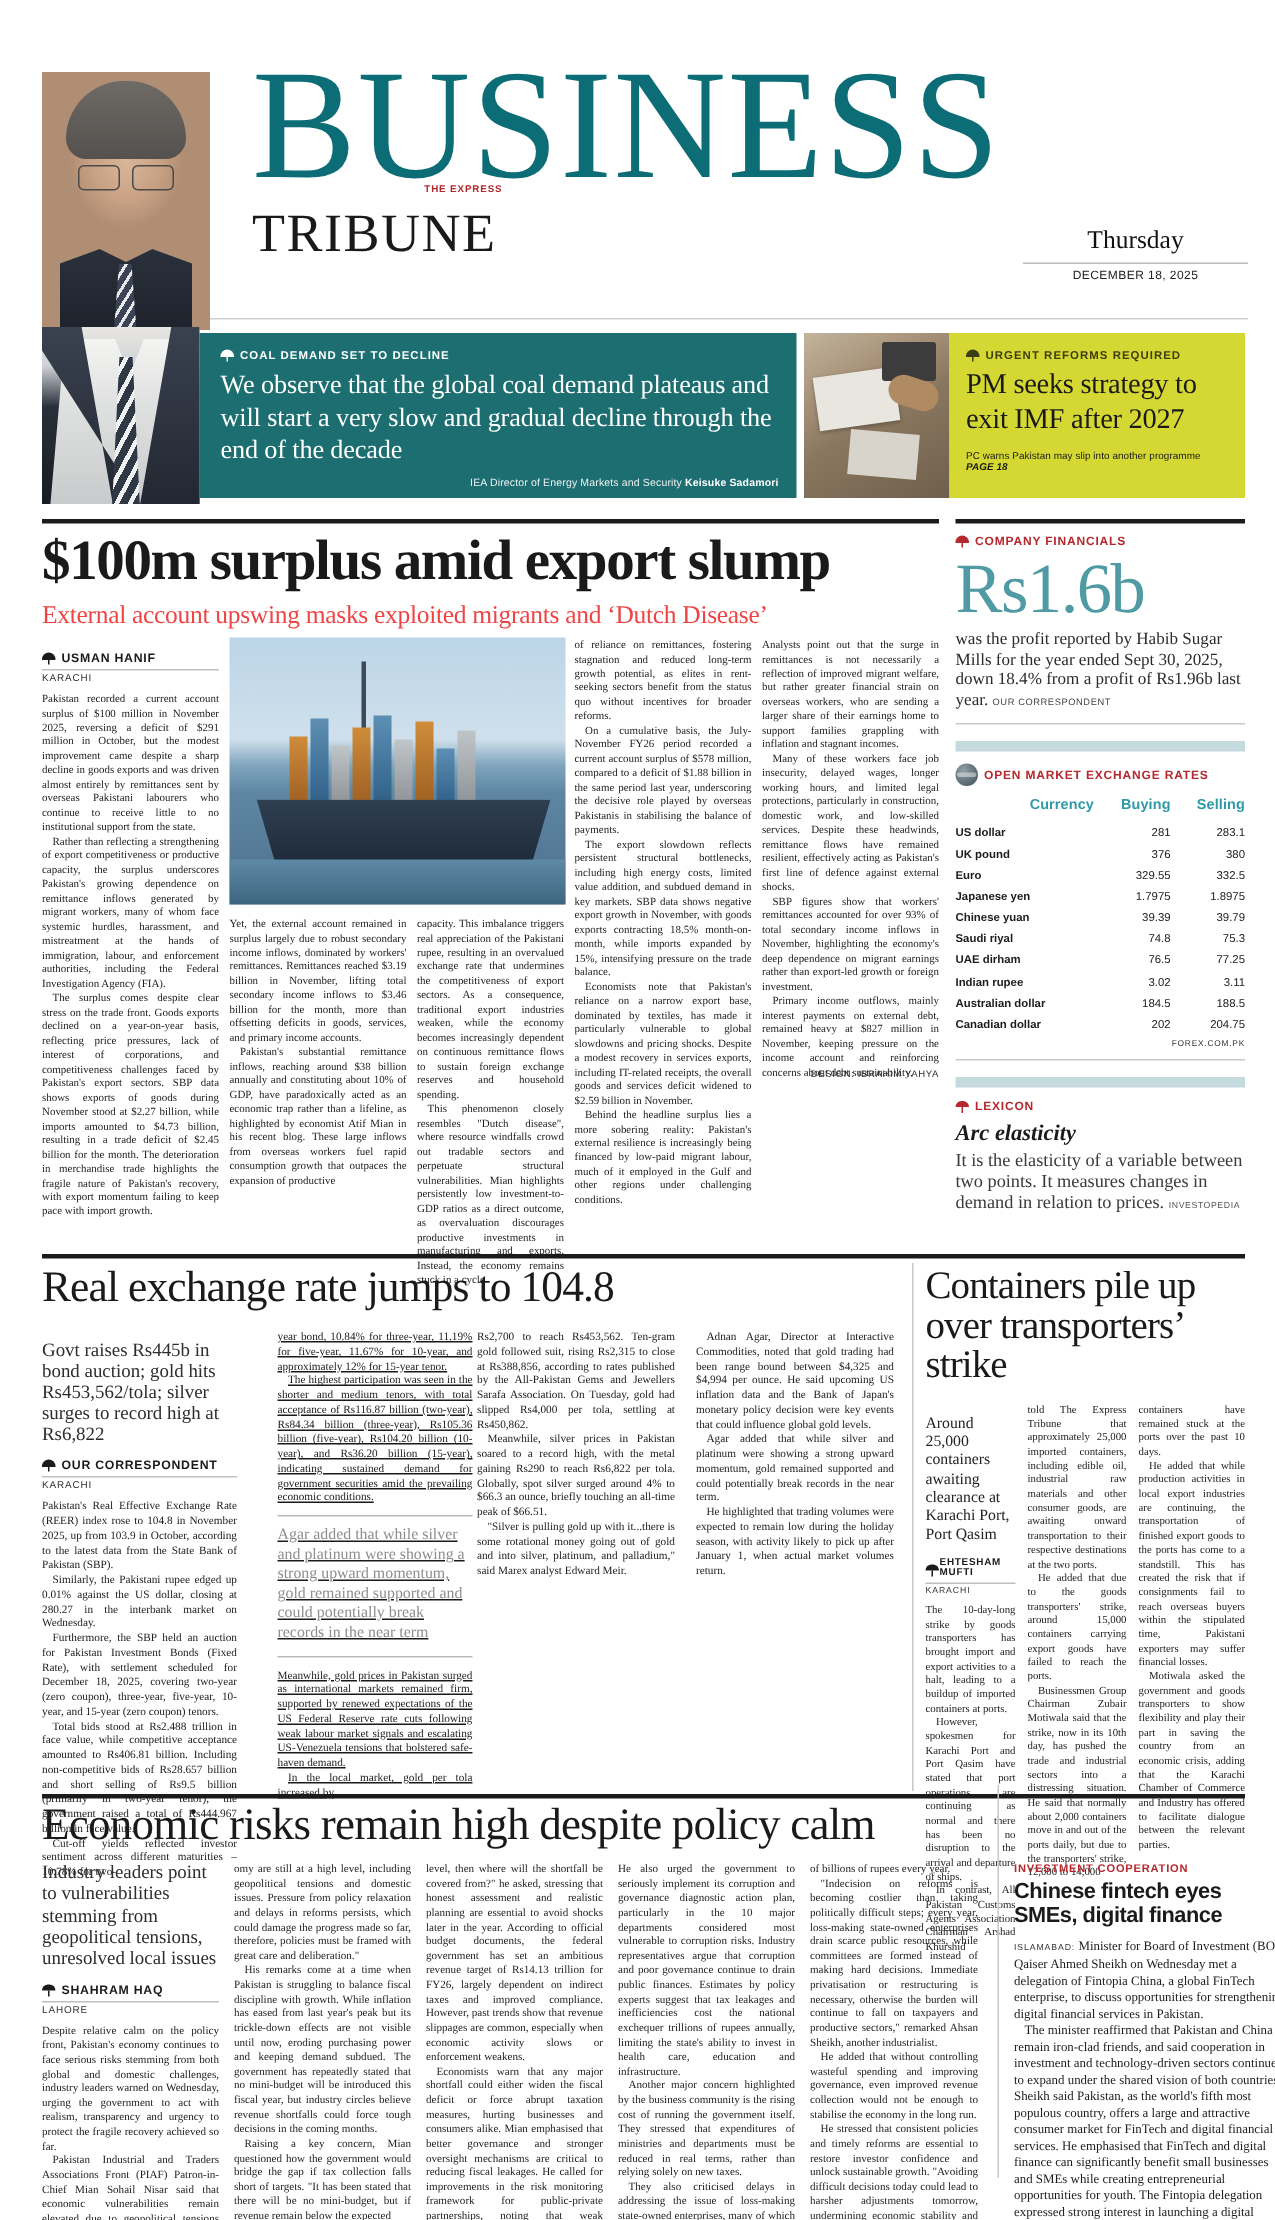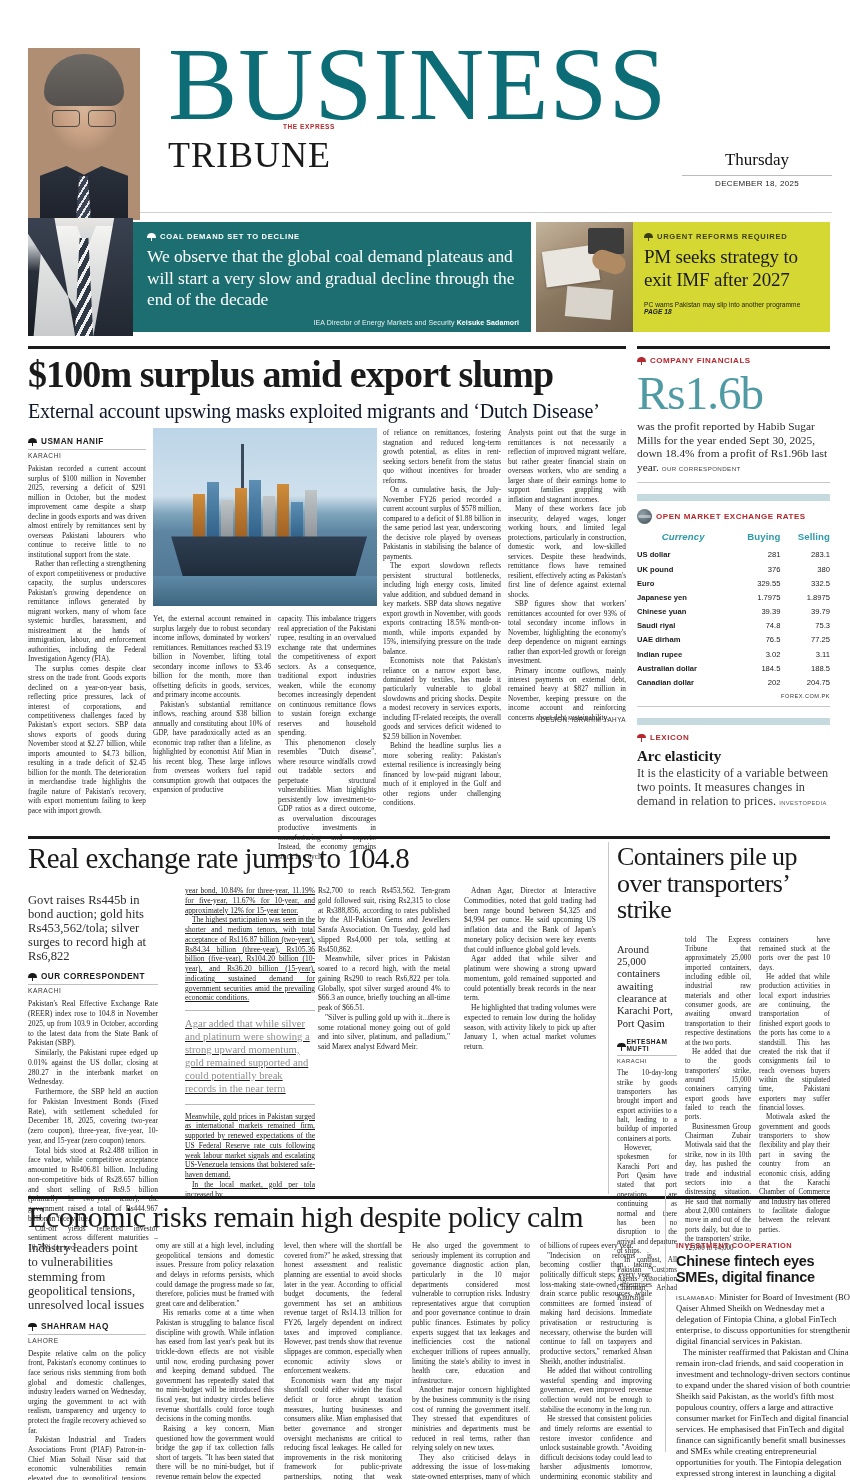--- a/index.html
+++ b/index.html
@@ -161,21 +161,21 @@
 
   
   .lead { position:absolute; left:28px; top:346px; width:598px; }
   .lead-top-rule { border-top:3px solid #1b1b1b; margin-bottom:6px; }
   h1.lead-hl {
     margin:2px 0 0; font-family:"Liberation Serif", serif;
     font-size:38px; line-height:1.0; font-weight:700; letter-spacing:-0.9px;
   }
   .lead-deck {
     margin-top:7px; font-family:"Liberation Serif", serif;
-    font-size:20px; line-height:1.12; font-weight:400; color:#0f172a;
+    font-size:17px; line-height:1.12; font-weight:400; color:#ef4444;
     letter-spacing:-0.2px;
   }
   .byline-wrap { margin-top:9px; width:118px; }
   .byline {
     font-family:"Liberation Sans", sans-serif; font-size:8.2px; font-weight:700;
     letter-spacing:0.5px; display:flex; align-items:center; gap:4px;
   }
   .byline-rule { border-top:1px solid #bfbfbf; margin:3px 0 2px; }
   .byline-city {
     font-family:"Liberation Sans", sans-serif; font-size:6.6px;
@@ -255,35 +255,36 @@
   .globe-ic::after {
     content:""; position:absolute; left:1px; top:6px; width:13px; height:3px;
     background:rgba(255,255,255,.45); border-radius:2px;
   }
   
   .fx { width:100%; border-collapse:collapse; margin-top:7px; }
   .fx th {
     font-family:"Liberation Sans", sans-serif; font-size:9.6px; font-weight:700;
     color:#2e9aa8; padding:0 0 6px; letter-spacing:0.1px;
   }
-  .fx th.c1 { text-align:center;font-style:italic; }
+  .fx th.c1 { text-align:right; }
   .fx th.c2, .fx th.c3 { text-align:right; }
   .fx td {
     font-family:"Liberation Sans", sans-serif; font-size:7.6px; padding:2.6px 0;
     color:#1c1c1c;
   }
   .fx td.c1 { font-weight:700; text-align:left; }
   .fx td.c2, .fx td.c3 { text-align:right; font-weight:400; }
   .fx-src {
     font-family:"Liberation Sans", sans-serif; font-size:5.6px; text-align:right;
     letter-spacing:0.5px; color:#333; margin-top:3px;
   }
   .lex-term {
     font-family:"Liberation Serif", serif; font-size:15px; font-weight:700;
     margin-top:6px;
+    font-style:italic;
   }
   .lex-def {
     font-family:"Liberation Serif", serif; font-size:12.2px; line-height:1.18;
     color:#3a3a3a; margin-top:1px;
   }
   .lex-def .src {
     font-family:"Liberation Sans", sans-serif; font-size:5.8px;
     letter-spacing:0.4px; color:#555; text-transform:uppercase;
   }
 

